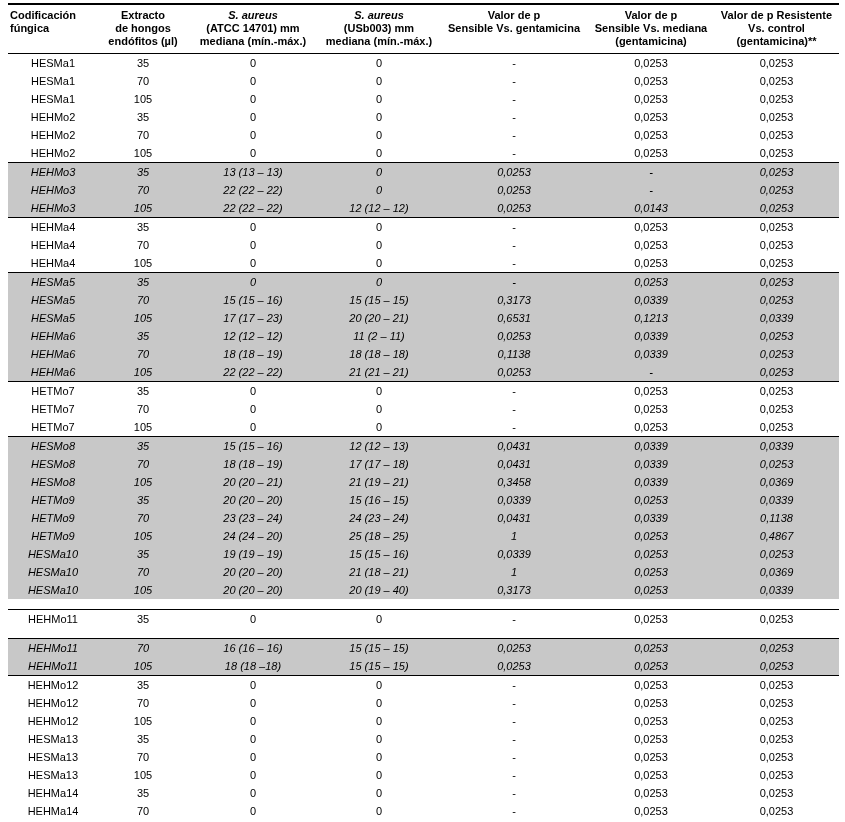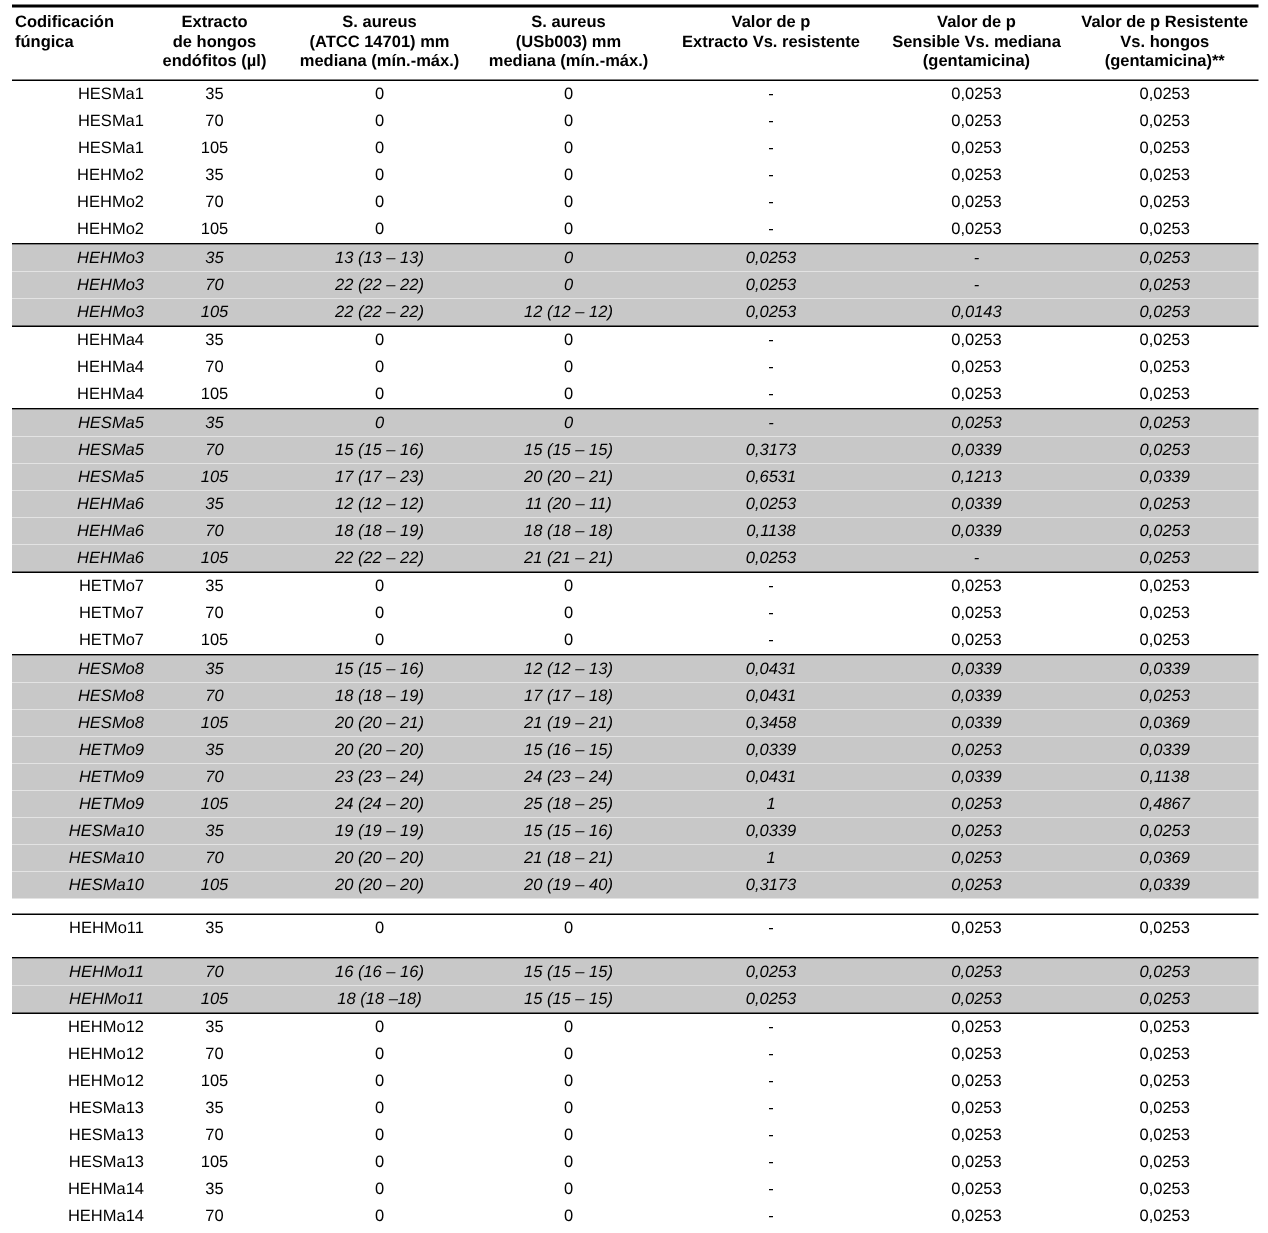--- a/index.html
+++ b/index.html
@@ -39,31 +39,31 @@
     text-align: center;
     padding: 4px 2px 5px 2px;
     border-bottom: 1px solid #000;
     line-height: 13px;
     font-size: 11px;
   }
   thead th:first-child {
     text-align: left;
   }
   .hl { display: block; }
-  .it { }
+  .it { font-style: italic; }
 
   tbody td {
     text-align: center;
     padding: 1.5px 2px;
     line-height: 15px;
     white-space: nowrap;
     overflow: hidden;
   }
   tbody td:first-child {
-    text-align: right;
+    text-align: center;
     padding-left: 2px;
   }
   tr.shaded td {
     background: var(--shade, #c8c8c8);
     font-style: italic;
   }
   tr.group-start td {
     border-top: 1px solid #000;
   }
   tr.spacer td {
@@ -102,30 +102,30 @@
             <span class="hl">(ATCC 14701) mm</span>
             <span class="hl">mediana (mín.-máx.)</span>
           </th>
           <th>
             <span class="hl it">S. aureus</span>
             <span class="hl">(USb003) mm</span>
             <span class="hl">mediana (mín.-máx.)</span>
           </th>
           <th>
             <span class="hl">Valor de p</span>
-            <span class="hl">Extracto Vs. resistente</span>
+            <span class="hl">Sensible Vs. gentamicina</span>
           </th>
           <th>
             <span class="hl">Valor de p</span>
             <span class="hl">Sensible Vs. mediana</span>
             <span class="hl">(gentamicina)</span>
           </th>
           <th>
             <span class="hl">Valor de p Resistente</span>
-            <span class="hl">Vs. hongos</span>
+            <span class="hl">Vs. control</span>
             <span class="hl">(gentamicina)**</span>
           </th>
         </tr>
     </thead>
     <tbody id="table-body">
         <tr class="">
           <td>HESMa1</td>
           <td>35</td>
           <td>0</td>
           <td>0</td>
@@ -256,21 +256,21 @@
           <td>17 (17 – 23)</td>
           <td>20 (20 – 21)</td>
           <td>0,6531</td>
           <td>0,1213</td>
           <td>0,0339</td>
         </tr>
         <tr class="shaded">
           <td>HEHMa6</td>
           <td>35</td>
           <td>12 (12 – 12)</td>
-          <td>11 (20 – 11)</td>
+          <td>11 (2 – 11)</td>
           <td>0,0253</td>
           <td>0,0339</td>
           <td>0,0253</td>
         </tr>
         <tr class="shaded">
           <td>HEHMa6</td>
           <td>70</td>
           <td>18 (18 – 19)</td>
           <td>18 (18 – 18)</td>
           <td>0,1138</td>

